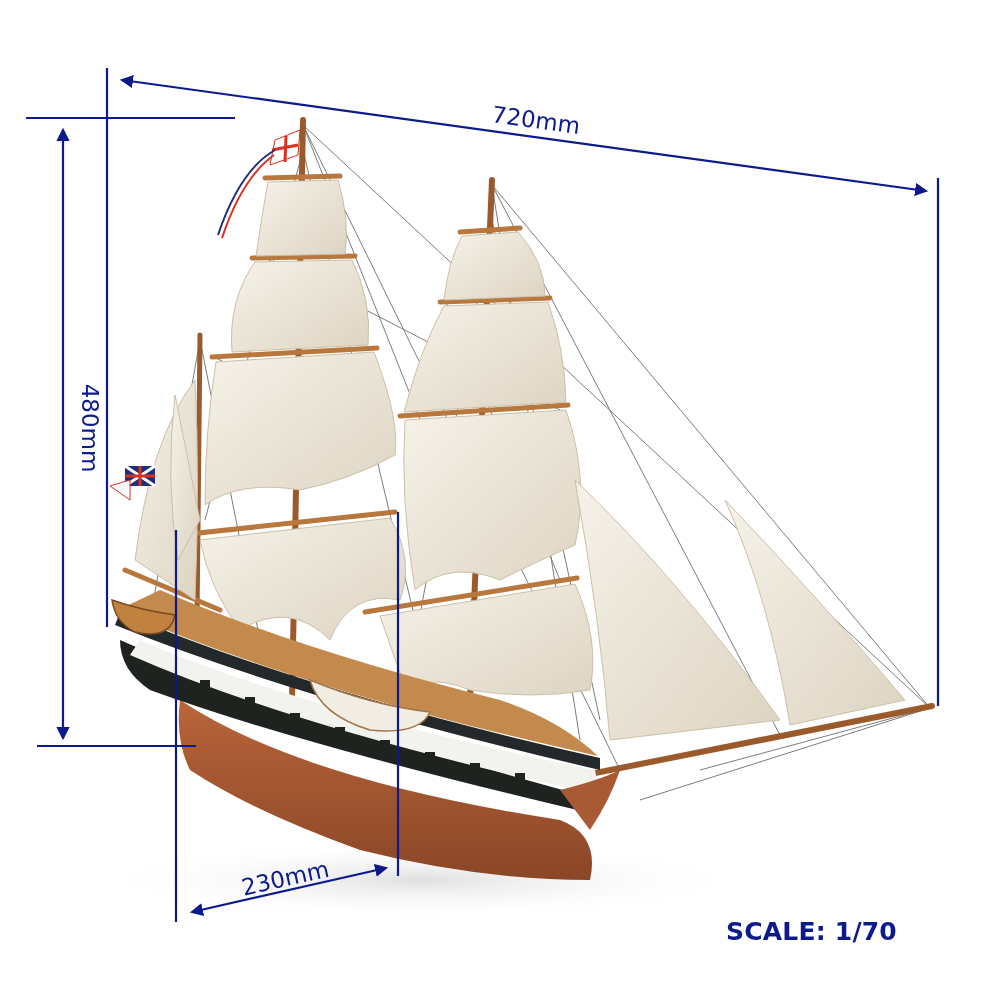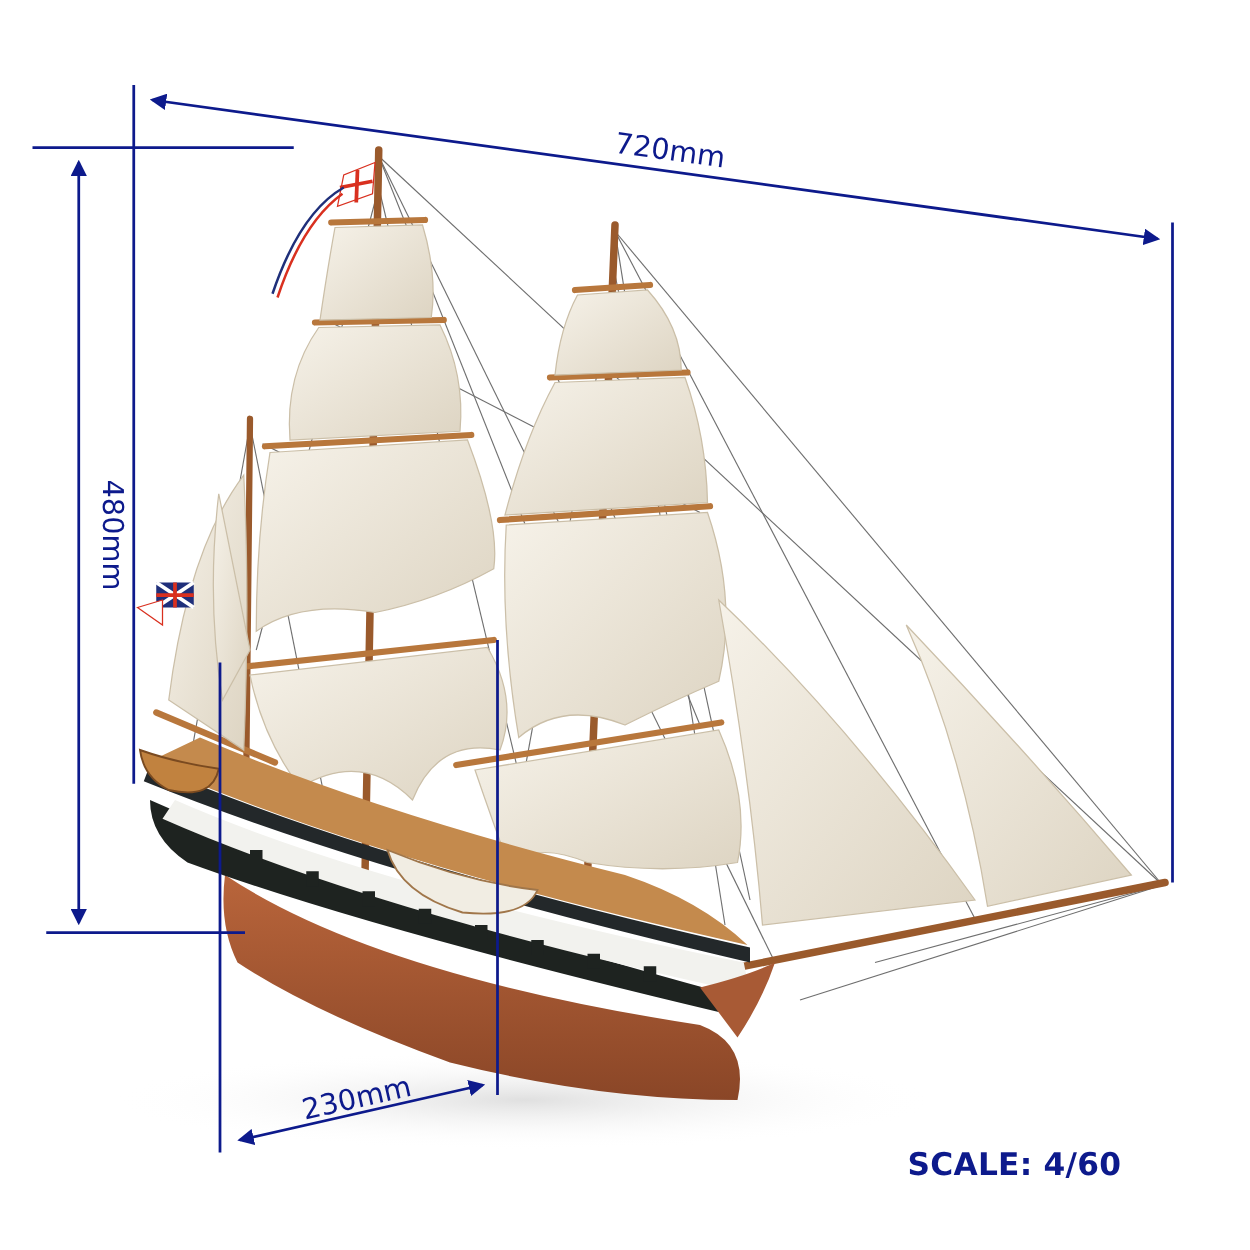--- a/index.html
+++ b/index.html
@@ -160,13 +160,13 @@
     <line x1="63" y1="130" x2="63" y2="738" marker-start="url(#arrow)" marker-end="url(#arrow)"></line>
 
     <line x1="192" y1="912" x2="386" y2="868" marker-start="url(#arrow)" marker-end="url(#arrow)"></line>
   </g>
 
   <text class="dim-label" x="535" y="128" text-anchor="middle" transform="rotate(7.9 535 128)">720mm</text>
   <text class="dim-label" x="82" y="428" text-anchor="middle" transform="rotate(90 82 428)">480mm</text>
   <text class="dim-label" x="287" y="886" text-anchor="middle" transform="rotate(-12.8 287 886)">230mm</text>
 </svg>
 
-<div class="scale-label">SCALE: 4/60</div>
+<div class="scale-label">SCALE: 1/70</div>
 
 </body></html>

